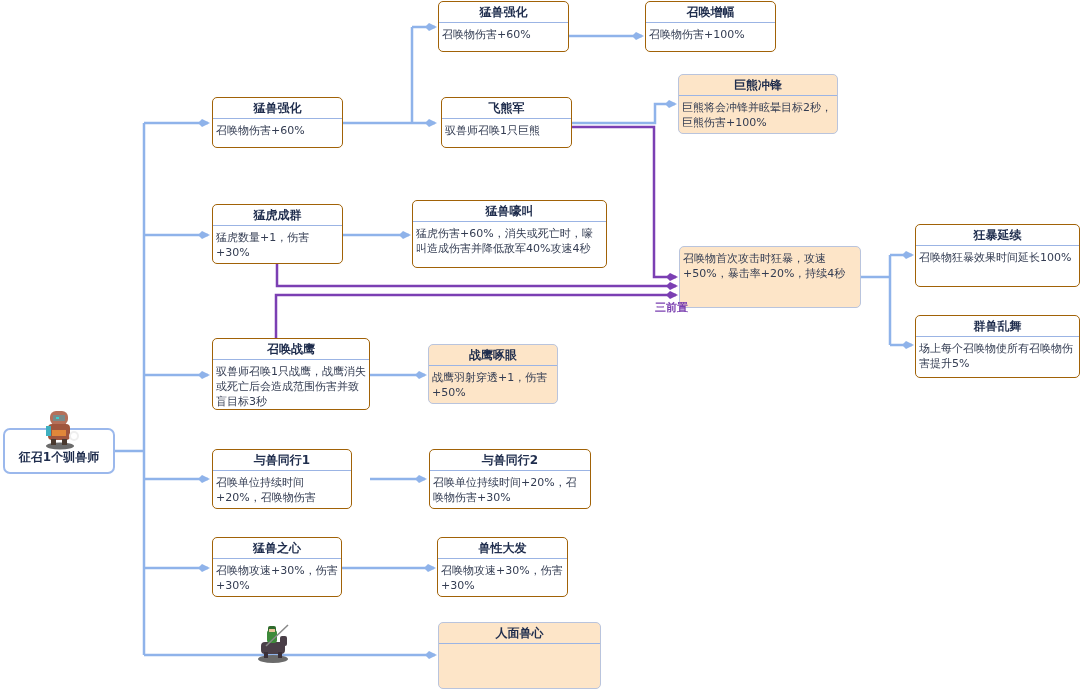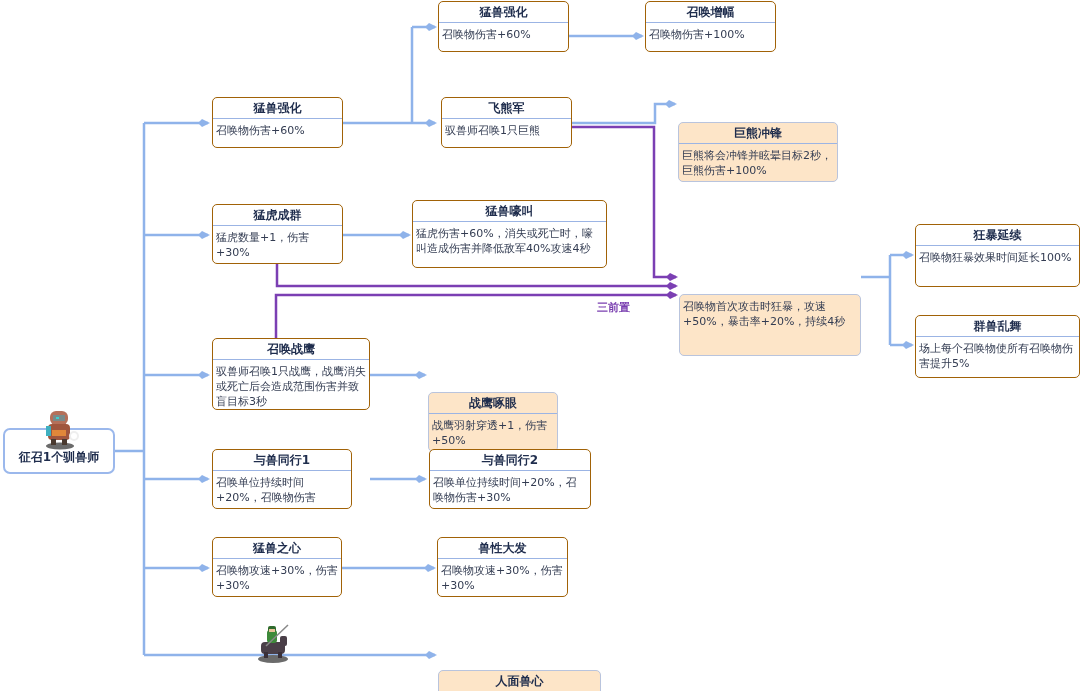--- a/index.html
+++ b/index.html
@@ -1,31 +1,31 @@
 <!DOCTYPE html>
 <html><head>
 <meta charset="utf-8">
 <style>
   html, body { margin:0; padding:0; background:#ffffff; }
   body { width:1080px; height:691px; position:relative; overflow:hidden;
          font-family:"DejaVu Sans", "Liberation Sans", sans-serif; }
   #wires { position:absolute; left:0; top:0; width:1080px; height:691px; }
   .node { position:absolute; box-sizing:border-box; background:#ffffff;
           border:1px solid #a16207; border-radius:5px; overflow:hidden; }
-  .node.hl { background:#fde5c8; border-color:#b9c4dd;margin-top:48px; }
+  .node.hl { background:#fde5c8; border-color:#b9c4dd; }
   .node .title { height:20px; line-height:20px; text-align:center; font-weight:bold;
                  font-size:12px; color:#1f2d4d; border-bottom:1.5px solid #9bb4e4; }
   .node .desc { text-align:left; font-size:11px; color:#333c52; line-height:15px;
                 padding:4px 3px 0 3px; }
   .root { position:absolute; left:3px; top:428px; width:112px; height:46px; box-sizing:border-box;
           border:2px solid #9bb8ec; border-radius:7px; background:#fff; }
   .root .label { position:absolute; left:0; right:0; bottom:6px; text-align:center; font-weight:bold;
                  font-size:12px; color:#1f2d4d;margin-top:14px; }
   .sprite { position:absolute; }
-  .note { position:absolute; left:597px; top:300px; font-size:11px; color:#7a3fb0; font-weight:bold; }
+  .note { position:absolute; left:655px; top:300px; font-size:11px; color:#7a3fb0; font-weight:bold; }
 </style>
 </head>
 <body>
 
 <svg id="wires" xmlns="http://www.w3.org/2000/svg">
   <g fill="none" stroke="#8fb3ea" stroke-width="2.5">
     <path d="M115 451 H144 M144 123 V655"></path>
     <path d="M144 123 H208"></path>
     <path d="M144 235 H208"></path>
     <path d="M144 375 H208"></path>

